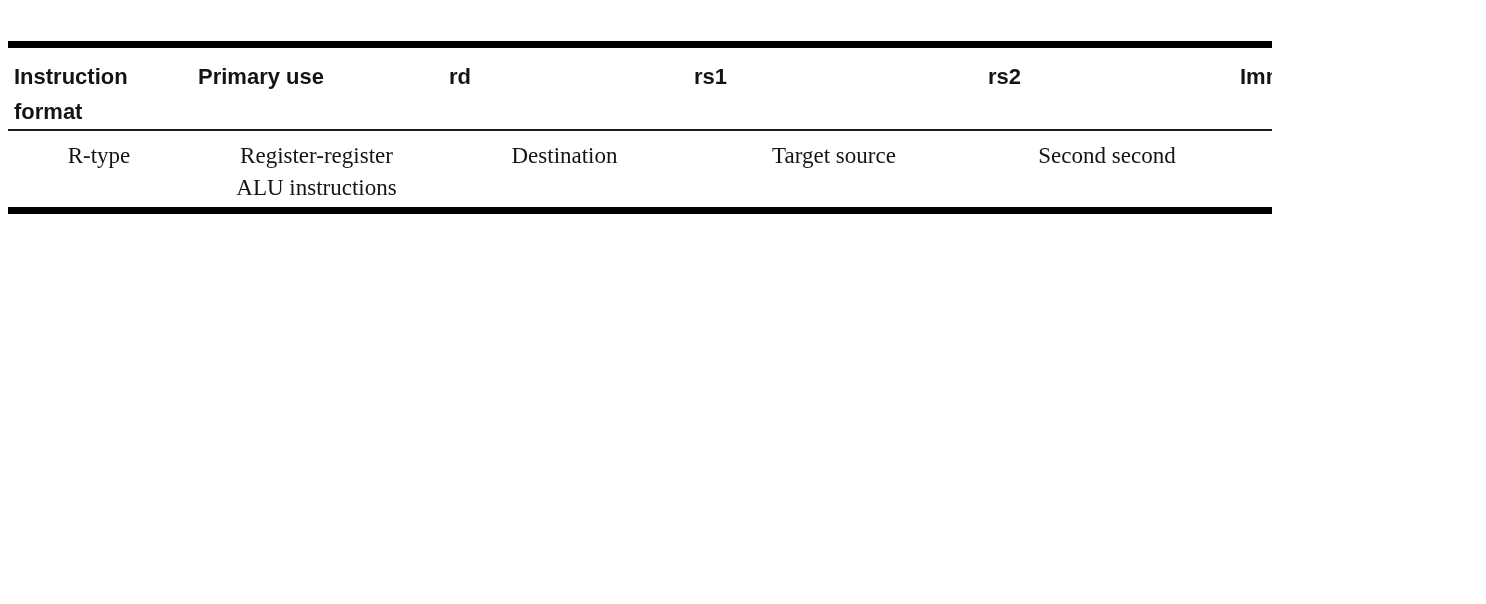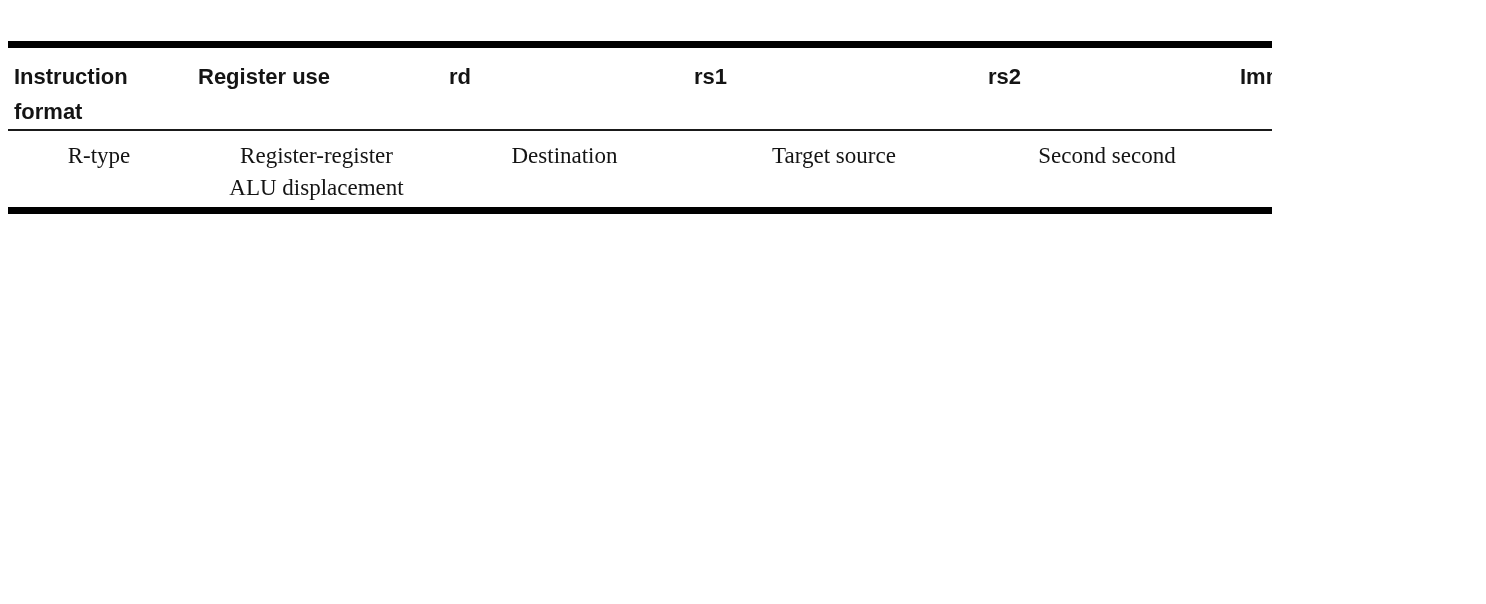--- a/index.html
+++ b/index.html
@@ -75,32 +75,32 @@
         <col class="c2">
         <col class="c3">
         <col class="c4">
         <col class="c5">
         <col class="c6">
     </colgroup>
     <thead>
       <tr>
         <th>Instruction
 format</th>
-        <th>Register use</th>
+        <th>Primary use</th>
         <th>rd</th>
         <th>rs1</th>
         <th>rs2</th>
         <th>Immediate</th>
       </tr>
     </thead>
     <tbody>
       <tr class="r2">
         <td>R-type</td>
         <td>Register-register
-ALU displacement</td>
+ALU instructions</td>
         <td>Destination</td>
         <td>Target source</td>
         <td>Second second</td>
         <td></td>
       </tr>
     </tbody>
   </table>
 </div>
 
 </body></html>

